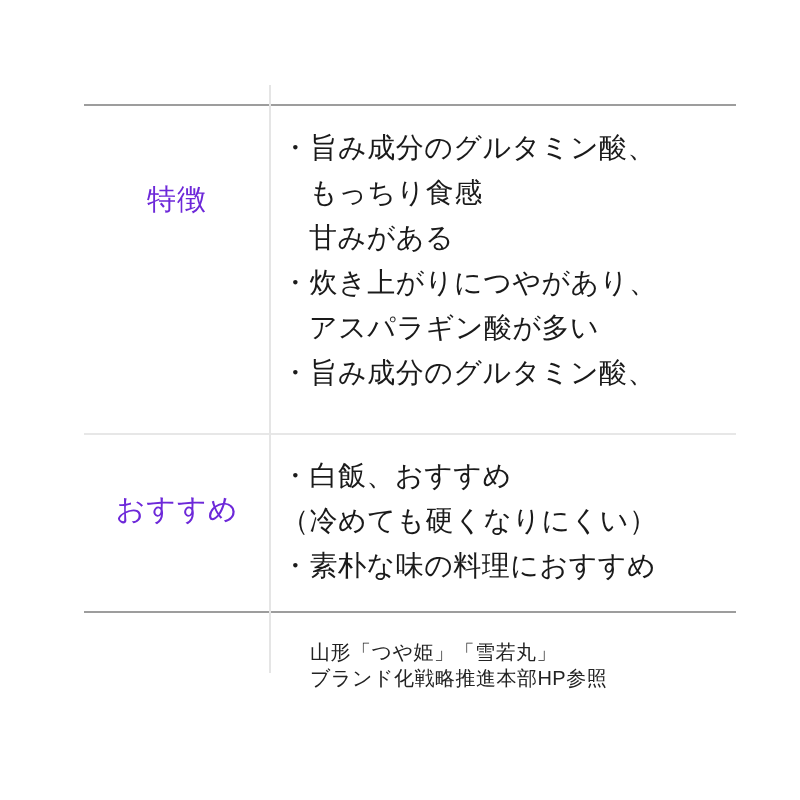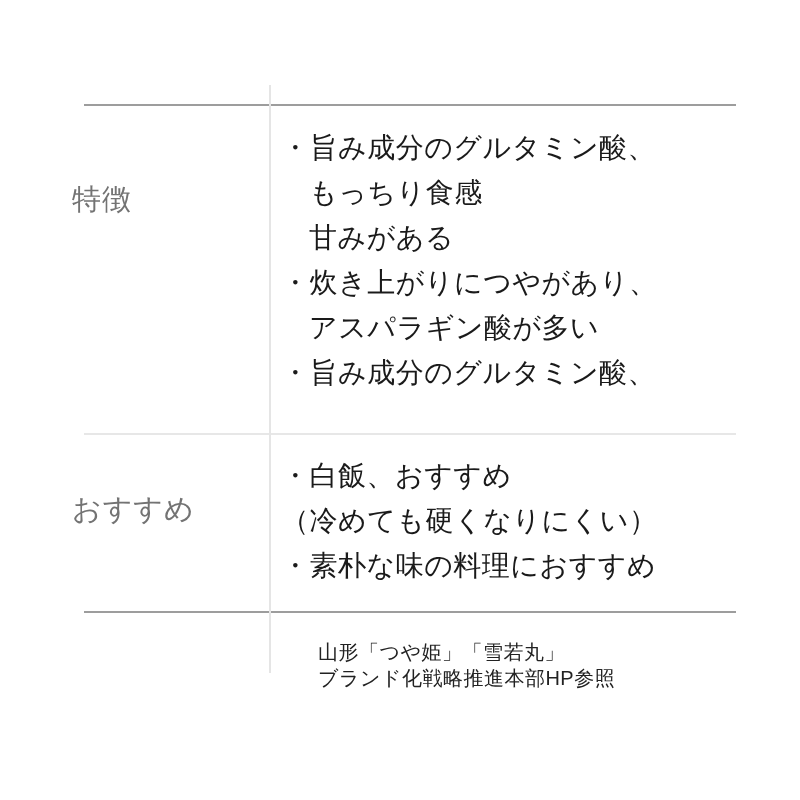--- a/index.html
+++ b/index.html
@@ -31,43 +31,43 @@
   .vline {
     position: absolute;
     left: 269px;
     top: 85px;
     width: 2px;
     height: 588px;
     background: #e5e5e5;
   }
   .row-label {
     position: absolute;
-    left: 72px;
+    left: 84px;
     width: 186px;
-    text-align: left;
+    text-align: center;
     font-size: 29px;
     letter-spacing: 1px;
-    color: #737373;
+    color: #6d28d9;
     line-height: 39px;
   }
   .cell-content {
     position: absolute;
     left: 281px;
     width: 460px;
     font-size: 28px;
     line-height: 45px;
     color: #1a1a1a;
     letter-spacing: 0.5px;
     white-space: nowrap;
   }
   .cell-content .line { height: 45px; }
   .cell-content .line.cont { padding-left: 28px; }
   .source-note {
     position: absolute;
-    left: 318px;
+    left: 310px;
     top: 639px;
     font-size: 20px;
     line-height: 26px;
     color: #222222;
     letter-spacing: 0.5px;
     white-space: nowrap;
   }
 </style>
 </head>
 <body>

